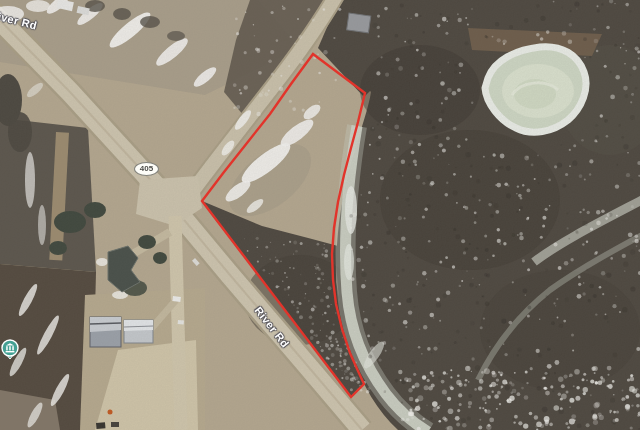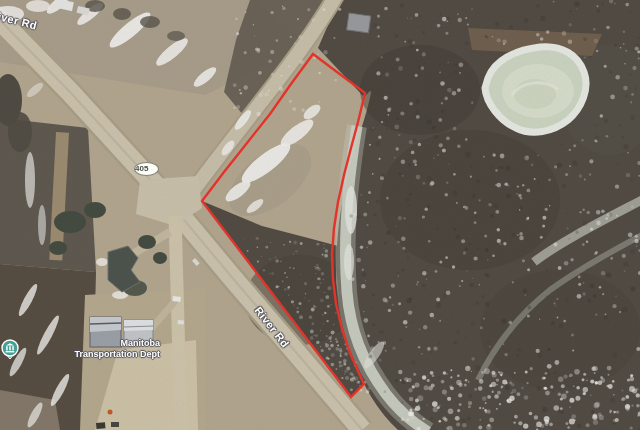--- a/index.html
+++ b/index.html
@@ -12,21 +12,21 @@
   .road-label{
     position:absolute;color:#fff;font-size:11px;font-weight:700;letter-spacing:.4px;
     text-shadow:-1px 0 1px #4e4d55,1px 0 1px #4e4d55,0 -1px 1px #4e4d55,0 1px 1px #4e4d55;
     white-space:nowrap;pointer-events:none;
   }
   .label-nw{left:-10px;top:8px;transform:rotate(14deg);transform-origin:left center;}
   .label-se{left:272px;top:327px;transform:translate(-50%,-50%) rotate(52deg);}
   .shield{
     position:absolute;left:134px;top:162px;width:25px;height:14px;border-radius:50%;
     background:#fdfdf8;border:1px solid #83837c;box-sizing:border-box;
-    display:flex;align-items:center;
+    display:flex;align-items:center;justify-content:center;
     font-size:8px;font-weight:700;color:#4c4c48;line-height:1;
   }
   .poi{
     position:absolute;left:0;top:338px;width:160px;display:flex;align-items:center;
     justify-content:flex-end;gap:3px;pointer-events:none;
   }
   .poi-text{
     text-align:right;color:#fff;font-size:9px;font-weight:700;line-height:11px;
     text-shadow:-1px 0 1px #50505a,1px 0 1px #50505a,0 -1px 1px #50505a,0 1px 1px #50505a;
   }
@@ -1125,24 +1125,20 @@
 </svg>
 
 <div class="road-label label-nw">River Rd</div>
 <div class="road-label label-se">River Rd</div>
 
 <div class="shield">
   <span>405</span>
 </div>
 
 <div class="poi">
-  <div class="poi-text">
-    <div>Manitoba</div>
-    <div>Transportation Dept</div>
-  </div>
   <svg class="poi-pin" width="20" height="24" viewBox="0 0 20 24">
     <path d="M10 21 L6.5 16.5 L13.5 16.5 Z" fill="#43a093" stroke="#ffffff" stroke-width="1"></path>
     <circle cx="10" cy="10" r="8" fill="#43a093" stroke="#ffffff" stroke-width="1.4"></circle>
     <g fill="#ffffff">
       <polygon points="10,5.2 14.2,7.6 5.8,7.6"></polygon>
       <rect x="6.2" y="8.2" width="1.5" height="4.2"></rect>
       <rect x="9.25" y="8.2" width="1.5" height="4.2"></rect>
       <rect x="12.3" y="8.2" width="1.5" height="4.2"></rect>
       <rect x="5.6" y="13" width="8.8" height="1.4"></rect>
     </g>

